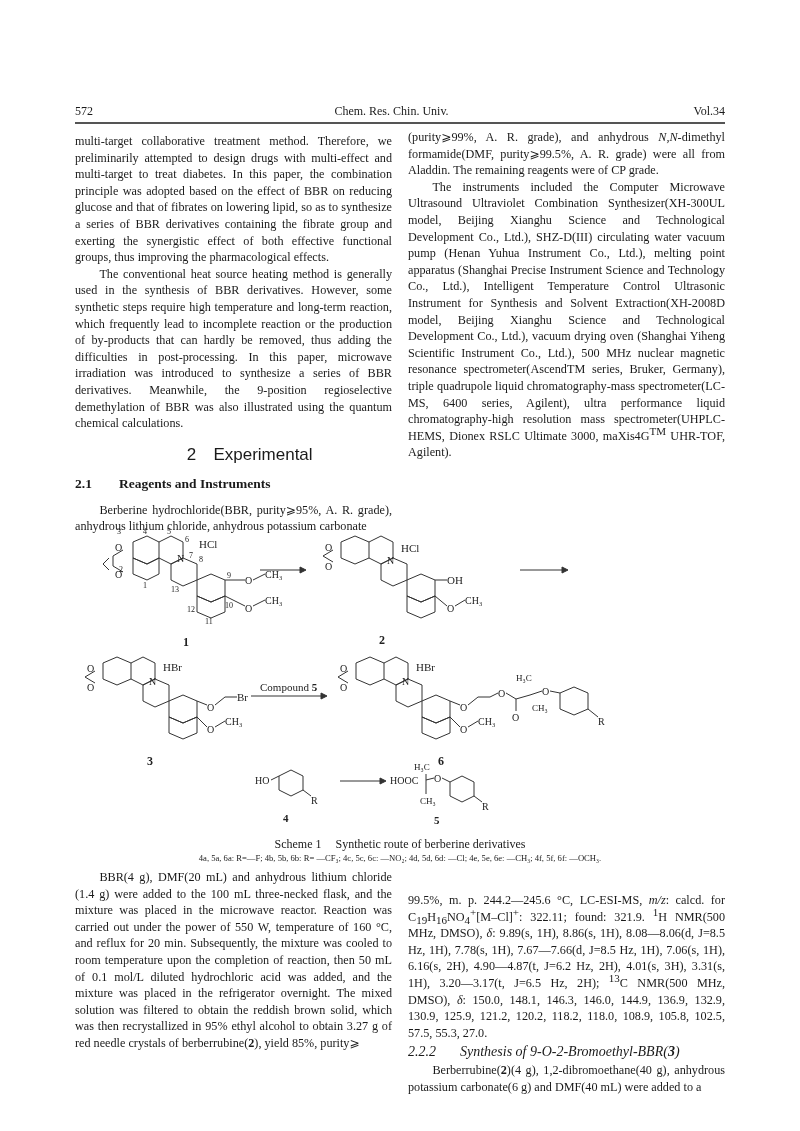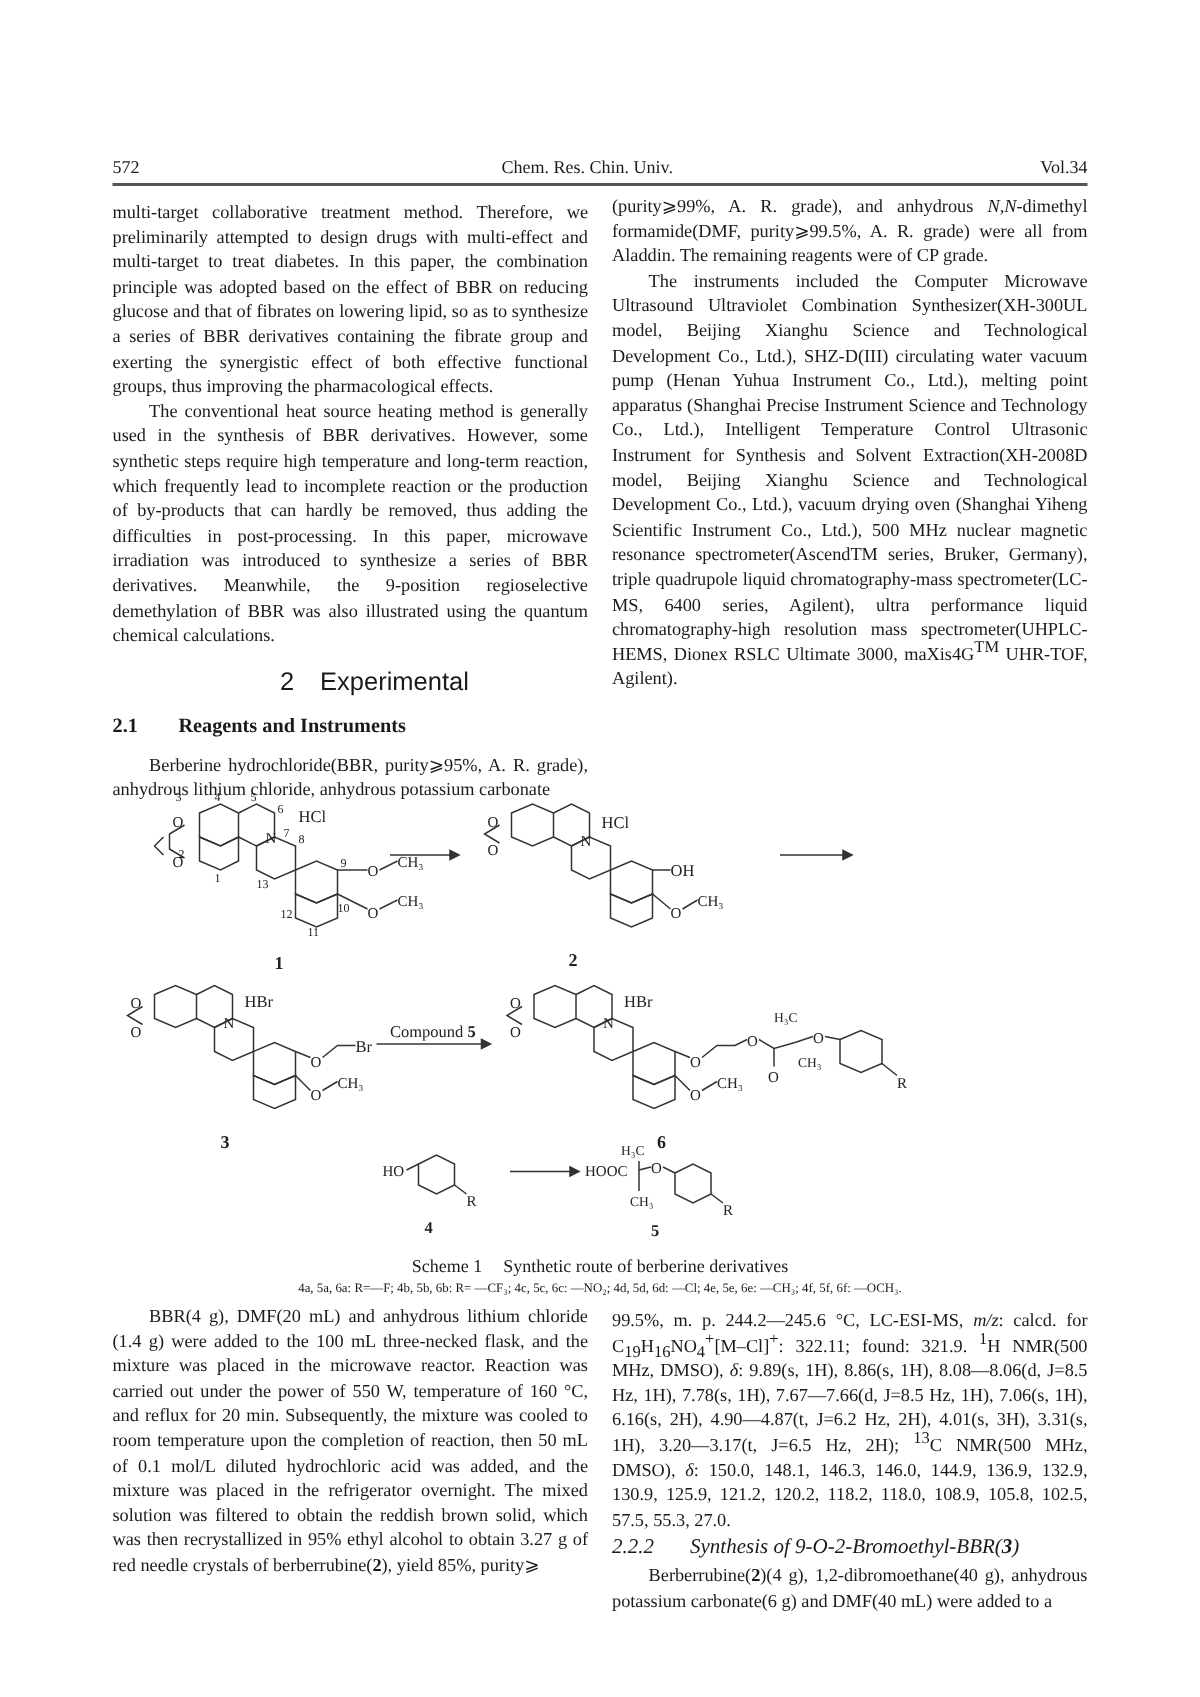--- a/index.html
+++ b/index.html
@@ -219,19 +219,19 @@
 
 <div class="caption">
   <div class="t"><span class="lbl">Scheme 1</span><span>Synthetic route of berberine derivatives</span></div>
   <div class="n">4a, 5a, 6a: R=—F; 4b, 5b, 6b: R= —CF₃; 4c, 5c, 6c: —NO₂; 4d, 5d, 6d: —Cl; 4e, 5e, 6e: —CH₃; 4f, 5f, 6f: —OCH₃.</div>
 </div>
 
 <div class="col" style="left:75px; top:869px;">
   <p class="ind"><span>BBR(4 g), DMF(20 mL) and anhydrous lithium chloride (1.4 g) were added to the 100 mL three-necked flask, and the mixture was placed in the microwave reactor. Reaction was carried out under the power of 550 W, temperature of 160 °C, and reflux for 20 min. Subsequently, the mixture was cooled to room temperature upon the completion of reaction, then 50 mL of 0.1 mol/L diluted hydrochloric acid was added, and the mixture was placed in the refrigerator overnight. The mixed solution was filtered to obtain the reddish brown solid, which was then recrystallized in 95% ethyl alcohol to obtain 3.27 g of red needle crystals of berberrubine(</span><b>2</b><span>), yield 85%, purity⩾</span></p>
 </div>
 
-<div class="col" style="left:408px; top:872px;">
+<div class="col" style="left:408px; top:892px;">
   <p><span>99.5%, m. p. 244.2—245.6 °C, LC-ESI-MS, </span><i>m/z</i><span>: calcd. for C</span><sub>19</sub><span>H</span><sub>16</sub><span>NO</span><sub>4</sub><sup>+</sup><span>[M–Cl]</span><sup>+</sup><span>: 322.11; found: 321.9. </span><sup>1</sup><span>H NMR(500 MHz, DMSO), </span><i>δ</i><span>: 9.89(s, 1H), 8.86(s, 1H), 8.08—8.06(d, J=8.5 Hz, 1H), 7.78(s, 1H), 7.67—7.66(d, J=8.5 Hz, 1H), 7.06(s, 1H), 6.16(s, 2H), 4.90—4.87(t, J=6.2 Hz, 2H), 4.01(s, 3H), 3.31(s, 1H), 3.20—3.17(t, J=6.5 Hz, 2H); </span><sup>13</sup><span>C NMR(500 MHz, DMSO), </span><i>δ</i><span>: 150.0, 148.1, 146.3, 146.0, 144.9, 136.9, 132.9, 130.9, 125.9, 121.2, 120.2, 118.2, 118.0, 108.9, 105.8, 102.5, 57.5, 55.3, 27.0.</span></p>
   <div class="h3">
     <span class="num">2.2.2</span><span>Synthesis of 9-O-2-Bromoethyl-BBR(</span><b>3</b><span>)</span>
   </div>
   <p class="ind"><span>Berberrubine(</span><b>2</b><span>)(4 g), 1,2-dibromoethane(40 g), anhydrous potassium carbonate(6 g) and DMF(40 mL) were added to a</span></p>
 </div>
 
 </body></html>

